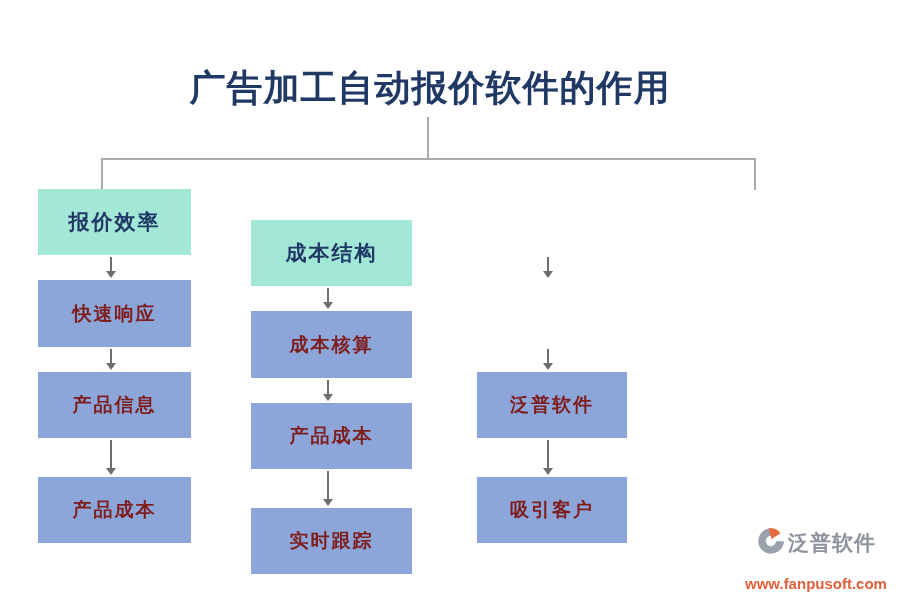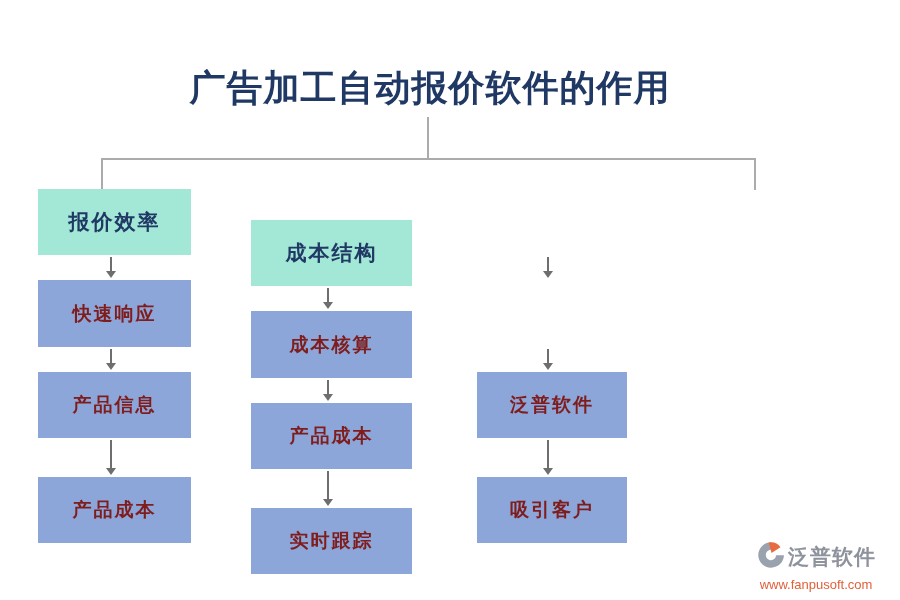--- a/index.html
+++ b/index.html
@@ -56,21 +56,21 @@
   
   .logo{position:absolute;right:6px;bottom:8px;width:156px;
         display:flex;flex-direction:column;align-items:center;}
   .logo-row{display:flex;align-items:center;gap:2px;}
   .logo-name{
     font-family:"Liberation Sans","DejaVu Sans",sans-serif;
     font-size:21px;font-weight:bold;color:var(--gray,#8d929c);letter-spacing:1px;
   }
   .logo-url{
     font-family:"Liberation Sans","DejaVu Sans",sans-serif;
-    font-size:13px;font-weight:normal;color:var(--orange,#e2603a);margin-top:4px;
+    font-size:15px;font-weight:bold;color:var(--orange,#e2603a);margin-top:16px;
   }
 </style>
 </head>
 <body>
 
 <div class="stage">
 
   <div class="title">广告加工自动报价软件的作用</div>
 
   <div class="cline stem-title"></div>

